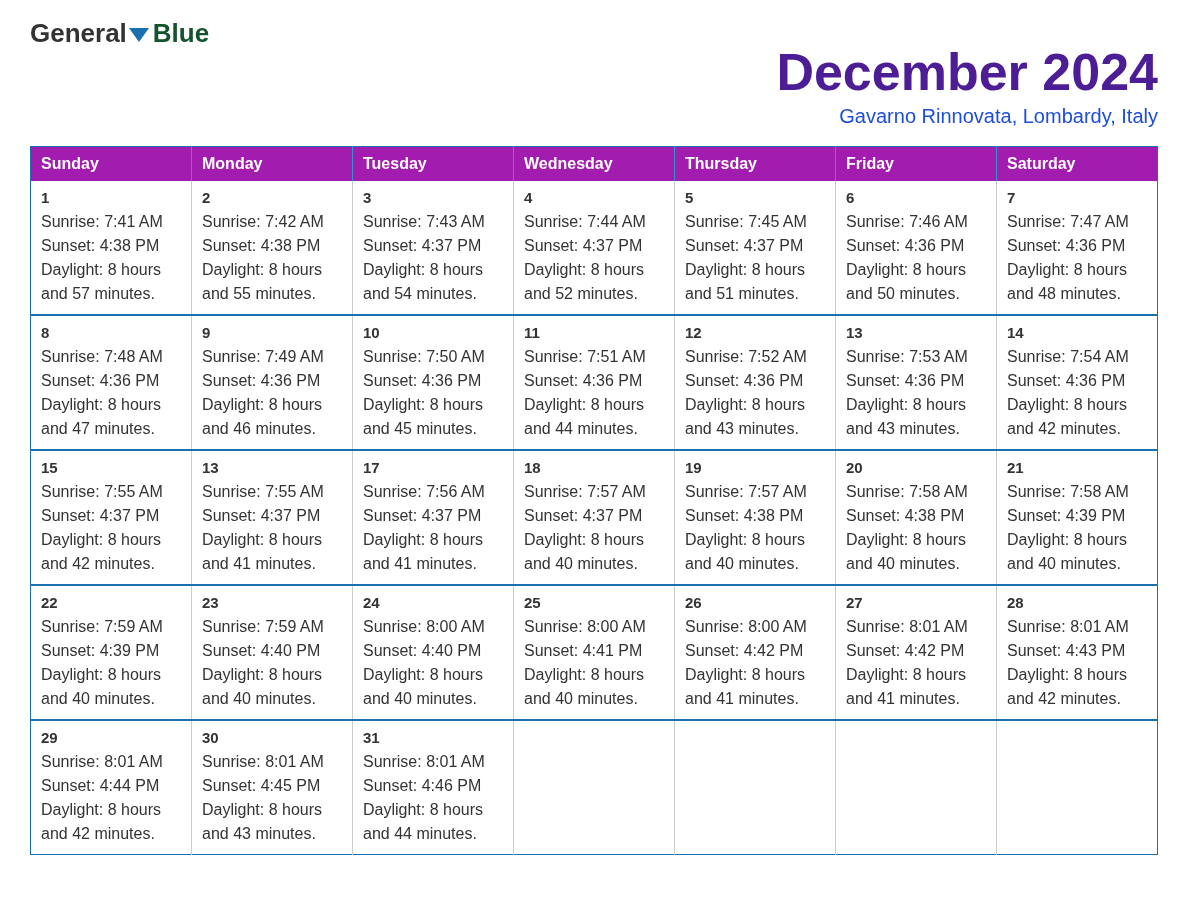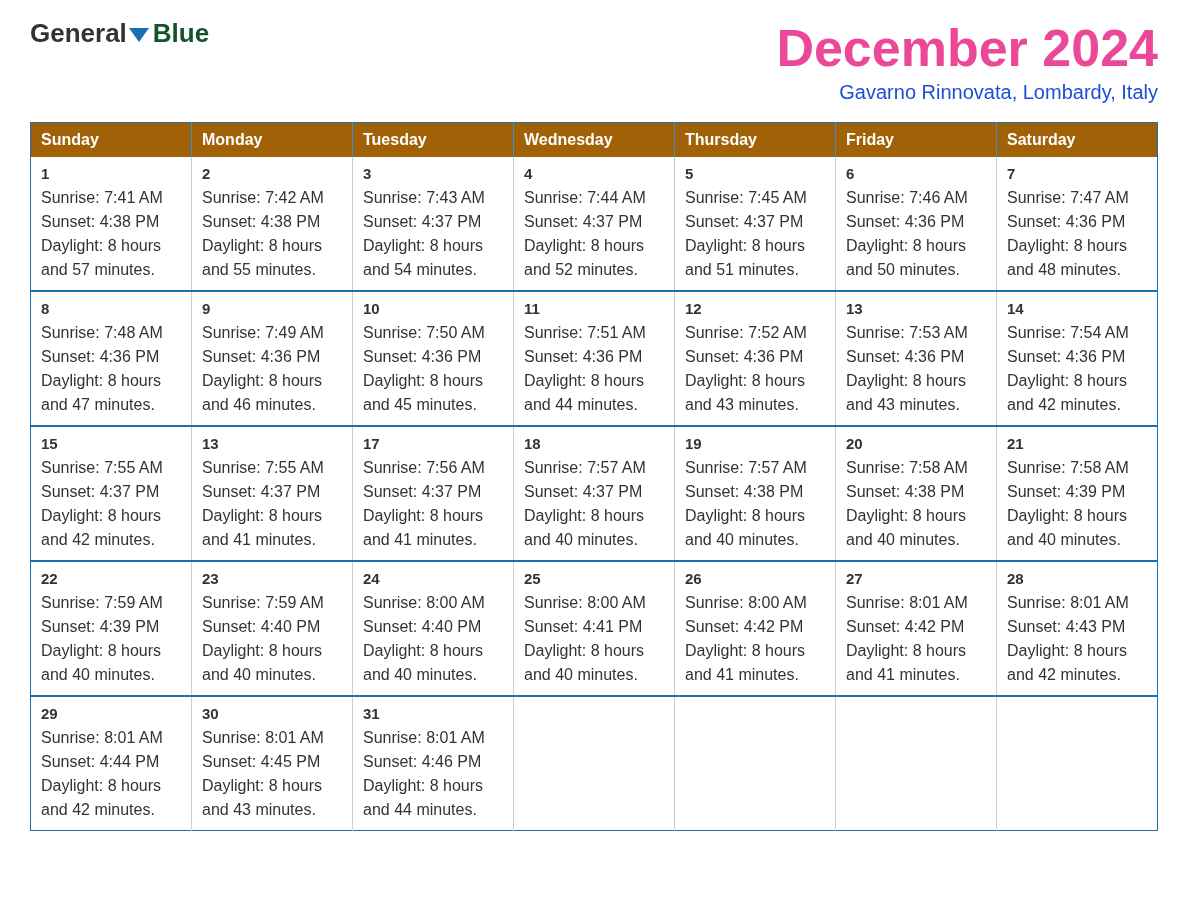--- a/index.html
+++ b/index.html
@@ -44,35 +44,36 @@
       font-size: 26px;
       font-weight: bold;
       margin-left: 4px;
     }
     .title-block {
       text-align: right;
     }
     .month-title {
       font-size: 52px;
       font-weight: bold;
-      color: #ec4899;
+      color: #4c1d95;
       line-height: 1.1;
+      margin-top: 24px;
     }
     .subtitle {
       font-size: 20px;
       color: #1d4ed8;
       margin-top: 4px;
     }
     table {
       width: 100%;
       border-collapse: collapse;
       border: 1px solid #1a6faf;
     }
     thead tr {
-      background-color: #a16207;
+      background-color: #a21caf;
     }
     thead th {
       color: #fff;
       font-size: 16px;
       font-weight: bold;
       padding: 8px 10px;
       text-align: left;
       border-right: 1px solid #3a8fd0;
     }
     thead th:last-child { border-right: none; }

